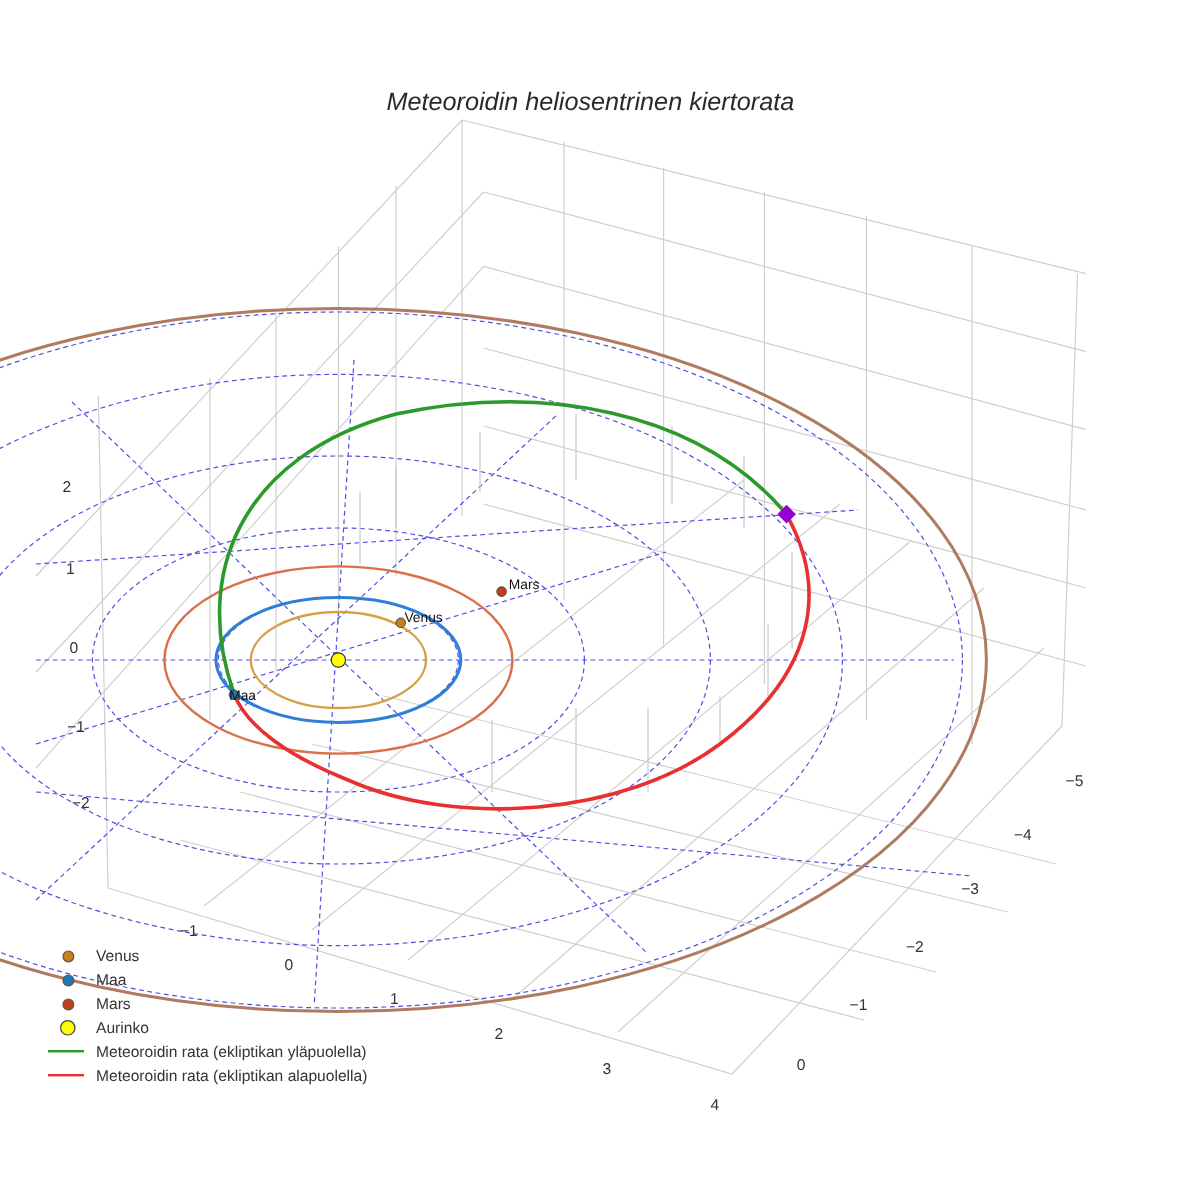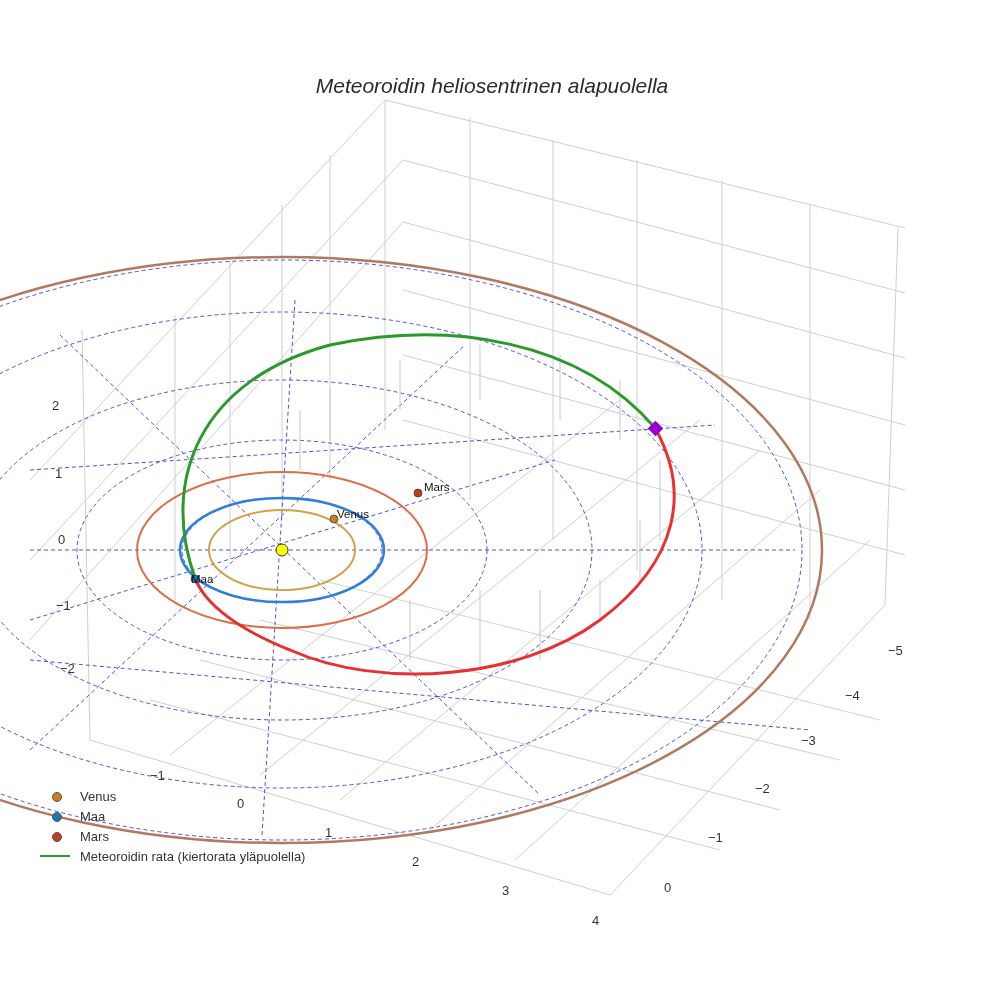--- a/index.html
+++ b/index.html
@@ -125,21 +125,21 @@
   <g>
     <text class="tick" x="664" y="892">0</text>
     <text class="tick" x="708" y="842">−1</text>
     <text class="tick" x="755" y="793">−2</text>
     <text class="tick" x="801" y="745">−3</text>
     <text class="tick" x="845" y="700">−4</text>
     <text class="tick" x="888" y="655">−5</text>
   </g>
 </svg>
 
-<div class="title">Meteoroidin heliosentrinen alapuolella</div>
+<div class="title">Meteoroidin heliosentrinen kiertorata</div>
 
 <div class="legend">
   <div class="legend-item">
       <span class="legend-sym">
         <span style="position:absolute;left:16px;top:6px;width:8px;height:8px;border-radius:50%;background:#c8801e;border:1px solid #555;"></span>
       </span>
       <span class="legend-label">Venus</span>
     </div>
   <div class="legend-item">
       <span class="legend-sym">
@@ -148,17 +148,29 @@
       <span class="legend-label">Maa</span>
     </div>
   <div class="legend-item">
       <span class="legend-sym">
         <span style="position:absolute;left:16px;top:6px;width:8px;height:8px;border-radius:50%;background:#c0401a;border:1px solid #555;"></span>
       </span>
       <span class="legend-label">Mars</span>
     </div>
   <div class="legend-item">
       <span class="legend-sym">
+        <span style="position:absolute;left:14px;top:4px;width:11px;height:11px;border-radius:50%;background:#ffff00;border:1px solid #444;"></span>
+      </span>
+      <span class="legend-label">Aurinko</span>
+    </div>
+  <div class="legend-item">
+      <span class="legend-sym">
         <span style="position:absolute;left:4px;top:9px;width:30px;height:2px;background:#2a9a2a;"></span>
       </span>
-      <span class="legend-label">Meteoroidin rata (kiertorata yläpuolella)</span>
+      <span class="legend-label">Meteoroidin rata (ekliptikan yläpuolella)</span>
+    </div>
+  <div class="legend-item">
+      <span class="legend-sym">
+        <span style="position:absolute;left:4px;top:9px;width:30px;height:2px;background:#e83030;"></span>
+      </span>
+      <span class="legend-label">Meteoroidin rata (ekliptikan alapuolella)</span>
     </div>
 </div>
 
 </body></html>

